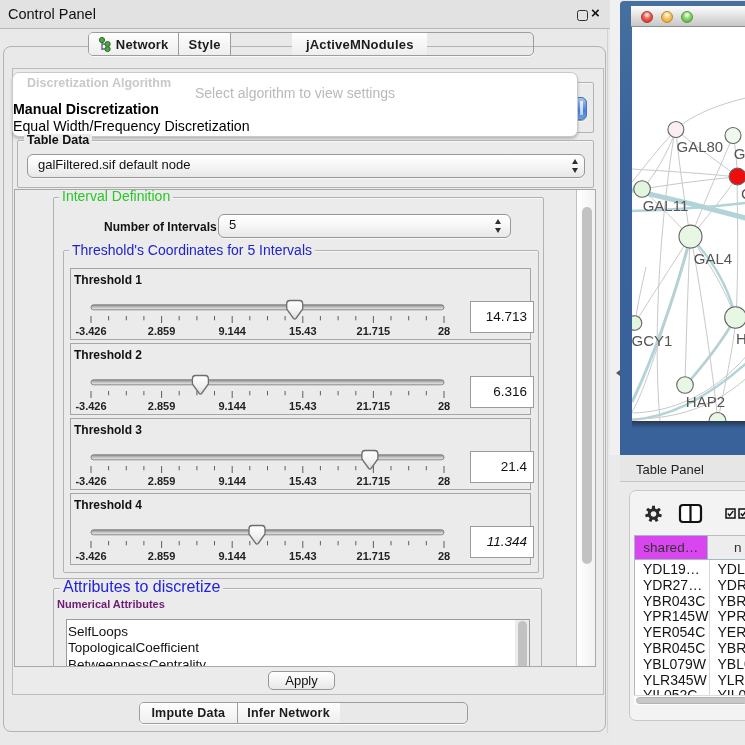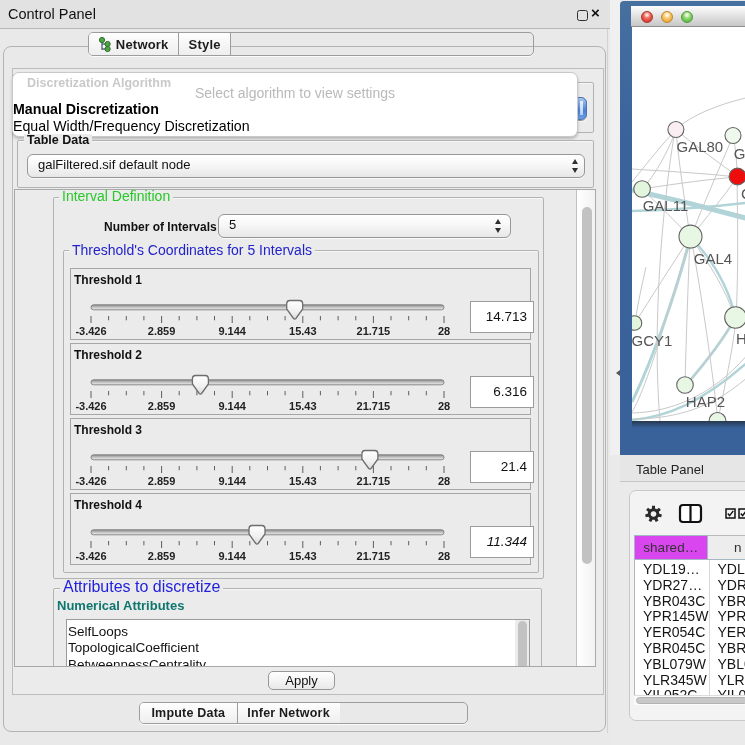--- a/index.html
+++ b/index.html
@@ -34,20 +34,21 @@
 <div class="abs" style="left:3px;top:46px;width:601px;height:684px;border:1px solid #b3b3b3;border-radius:8px;background:#e9e9e9;"></div>
 <div class="abs" style="left:88px;top:32px;width:444px;height:22px;border:1px solid #9d9d9d;border-radius:5px;overflow:hidden;display:flex;box-shadow:0 1px 0 rgba(255,255,255,.8);">
 <div class="seg" style="width:90.4px;box-sizing:border-box;border-right:1px solid #9d9d9d;"><svg width="13" height="17" style="margin-right:4px" viewBox="0 0 13 17">
         <path d="M3,5 V14 M3,8 H7 M3,13 H7" stroke="#5d6c80" stroke-width="1.4" fill="none"></path>
         <circle cx="3" cy="4" r="2.6" fill="#4da643" stroke="#2e7029" stroke-width="1"></circle>
         <circle cx="8.6" cy="8" r="2.6" fill="#4da643" stroke="#2e7029" stroke-width="1"></circle>
         <circle cx="8.6" cy="13" r="2.6" fill="#4da643" stroke="#2e7029" stroke-width="1"></circle>
       </svg>Network</div>
 <div class="seg" style="width:51.4px;box-sizing:border-box;border-right:1px solid #9d9d9d;">Style</div>
 <div class="seg" style="width:61.5px;box-sizing:border-box;border-right:1px solid #9d9d9d;margin-top:40px;">Select</div>
+<div class="seg" style="width:135.0px;box-sizing:border-box;">jActiveMNodules</div>
 </div>
 <div class="abs" style="left:12px;top:68px;width:592px;height:627px;border:1px solid #bcbcbc;background:#ebebeb;box-sizing:border-box;"></div>
 <div class="groupbox" style="left:17px;top:82px;width:575px;height:49px;"></div>
 <div class="glabel" style="left:24px;top:76px;font-size:12.5px;font-weight:bold;color:#333;">Discretization Algorithm</div>
 <div class="combo" style="left:27px;top:97px;width:558px;height:22px;"></div>
 <div class="combotext" style="left:38px;top:100px;">Manual Discretization</div>
 <div class="abs" style="left:575px;top:96.5px;width:12px;height:23px;border-radius:4px 6px 6px 4px;background:linear-gradient(#a8c8f2,#4a7fd4 60%,#6fa0e8);border:1px solid #4a74b4;box-sizing:border-box;"></div>
 <div class="abs" style="left:580px;top:101px;width:2.5px;height:14px;background:linear-gradient(#e8f0fb,#b8d0f0);"></div>
 <div class="abs" style="left:12px;top:72px;width:566px;height:65px;background:#ffffff;border:1px solid #c9c9c9;border-radius:7px;box-shadow:0 2px 3px rgba(0,0,0,0.22);box-sizing:border-box;"></div>
 <div class="abs" style="left:27px;top:76px;font-size:12.5px;font-weight:bold;color:#c9c9c9;">Discretization Algorithm</div>
@@ -260,21 +261,21 @@
 <div class="ticklbl" style="left:91.0px;top:549.5px;">-3.426</div>
 <div class="ticklbl" style="left:161.6px;top:549.5px;">2.859</div>
 <div class="ticklbl" style="left:232.2px;top:549.5px;">9.144</div>
 <div class="ticklbl" style="left:302.8px;top:549.5px;">15.43</div>
 <div class="ticklbl" style="left:373.4px;top:549.5px;">21.715</div>
 <div class="ticklbl" style="left:444.0px;top:549.5px;">28</div>
 <div class="vbox" style="left:470px;top:525.5px;font-style:italic;">11.344</div>
 <div class="abs" style="left:15px;top:574px;width:560px;height:92px;overflow:hidden;">
 <div class="groupbox" style="left:38px;top:14px;width:487px;height:120px;"></div>
 <div class="glabel" style="left:45px;top:6px;font-size:16px;color:#2222dd;">Attributes to discretize</div>
-<div class="abs" style="left:42px;top:24px;font-size:13px;font-weight:bold;color:#0f766e;">Numerical Attributes</div>
+<div class="abs" style="left:42px;top:24px;font-size:11px;font-weight:bold;color:#701a75;">Numerical Attributes</div>
 <div class="abs" style="left:51px;top:45px;width:464px;height:60px;background:#fff;border:1px solid #9b9b9b;box-sizing:border-box;"></div>
 <div class="abs" style="left:53px;top:49.5px;font-size:13.5px;color:#111;">SelfLoops</div>
 <div class="abs" style="left:53px;top:66px;font-size:13.5px;color:#111;">TopologicalCoefficient</div>
 <div class="abs" style="left:53px;top:83px;font-size:13.5px;color:#111;">BetweennessCentrality</div>
 <div class="abs" style="left:500px;top:46px;width:14px;height:58px;background:#ececec;"></div>
 <div class="abs" style="left:502.5px;top:47px;width:9px;height:57px;background:#c2c2c2;border-radius:4.5px;"></div>
 </div>
 <div class="abs" style="left:268px;top:671px;width:67px;height:19px;border:1px solid #979797;border-radius:5px;background:linear-gradient(#ffffff,#e8e8e8);box-sizing:border-box;text-align:center;font-size:13px;color:#111;line-height:17px;">Apply</div>
 <div class="abs" style="left:139px;top:702px;width:327px;height:20px;border:1px solid #9d9d9d;border-radius:5px;overflow:hidden;display:flex;box-shadow:0 1px 0 rgba(255,255,255,.8);">
 <div class="seg" style="width:97.6px;box-sizing:border-box;border-right:1px solid #9d9d9d;font-size:12.5px;">Impute Data</div>

